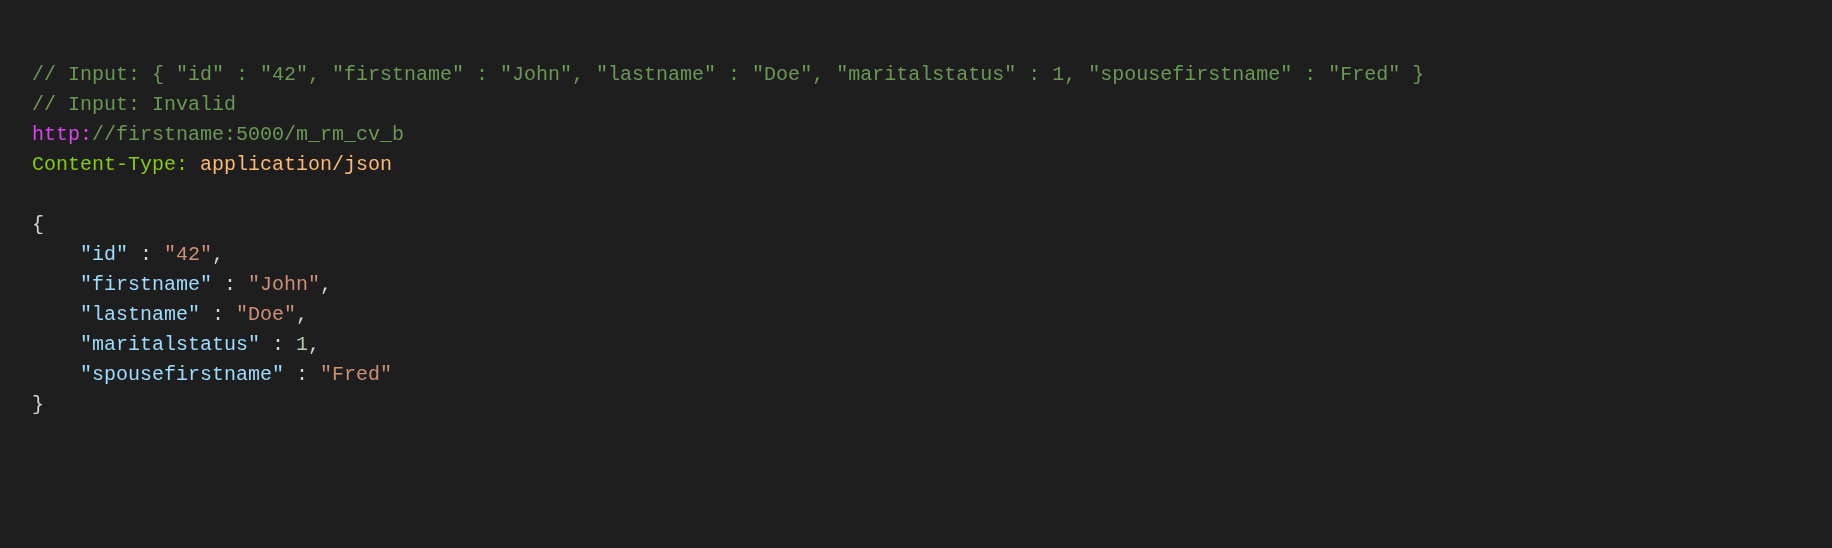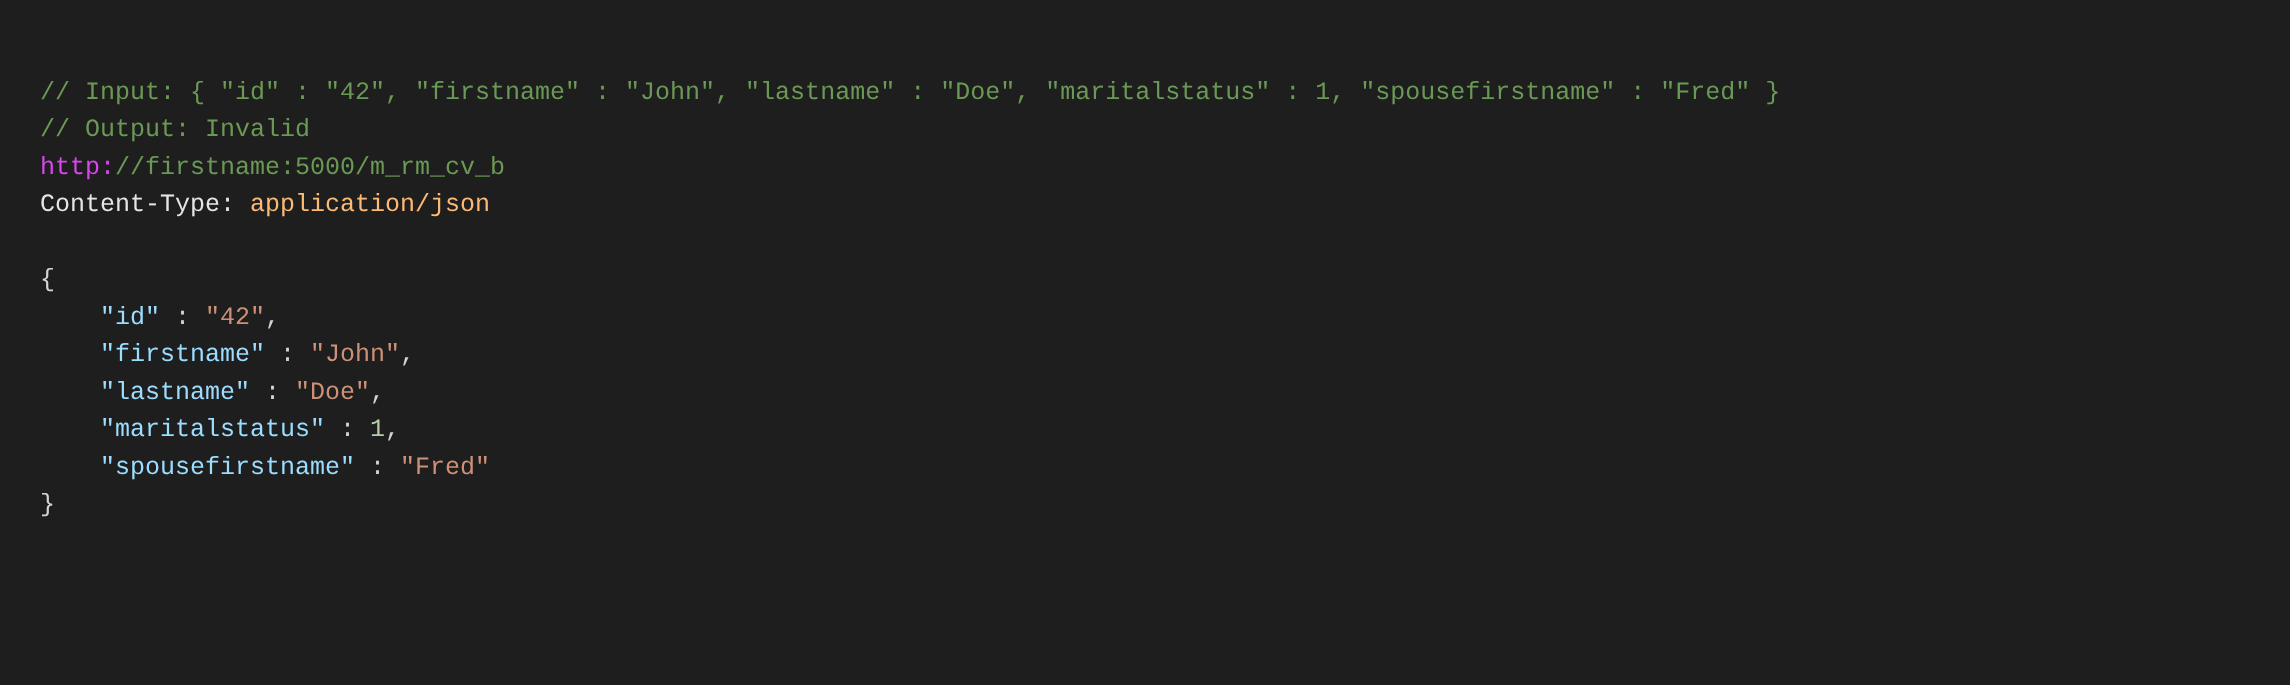--- a/index.html
+++ b/index.html
@@ -30,21 +30,21 @@
   .comment {
     color: #6a9955;
   }
   .url-scheme {
     color: #d946ef;
   }
   .url-rest {
     color: #6a9955;
   }
   .header-name {
-    color: #e5e5e5;
+    color: #84cc16;
     text-align: right;
   }
   .header-value {
     color: #fdba74;
   }
   .punct {
     color: #d4d4d4;
   }
   .key {
     color: #9cdcfe;
@@ -54,21 +54,21 @@
   }
   .number {
     color: #b5cea8;
   }
 </style>
 </head>
 <body>
 
 <div class="code-block">
   <div class="line"><span class="comment">// Input: { "id" : "42", "firstname" : "John", "lastname" : "Doe", "maritalstatus" : 1, "spousefirstname" : "Fred" }</span></div>
-  <div class="line"><span class="comment">// Output: Invalid</span></div>
+  <div class="line"><span class="comment">// Input: Invalid</span></div>
   <div class="line"><span class="url-scheme">http:</span><span class="url-rest">//firstname:5000/m_rm_cv_b</span></div>
   <div class="line"><span class="header-name">Content-Type:</span><span class="header-value"> application/json</span></div>
   <div class="line">&nbsp;</div>
   <div class="line"><span class="punct">{</span></div>
   <div id="json-entries">
       <div class="line"><span>    </span><span class="key">"id"</span><span class="punct"> : </span><span class="string">"42"</span><span class="punct">,</span></div>
       <div class="line"><span>    </span><span class="key">"firstname"</span><span class="punct"> : </span><span class="string">"John"</span><span class="punct">,</span></div>
       <div class="line"><span>    </span><span class="key">"lastname"</span><span class="punct"> : </span><span class="string">"Doe"</span><span class="punct">,</span></div>
       <div class="line"><span>    </span><span class="key">"maritalstatus"</span><span class="punct"> : </span><span class="number">1</span><span class="punct">,</span></div>
       <div class="line"><span>    </span><span class="key">"spousefirstname"</span><span class="punct"> : </span><span class="string">"Fred"</span></div>

